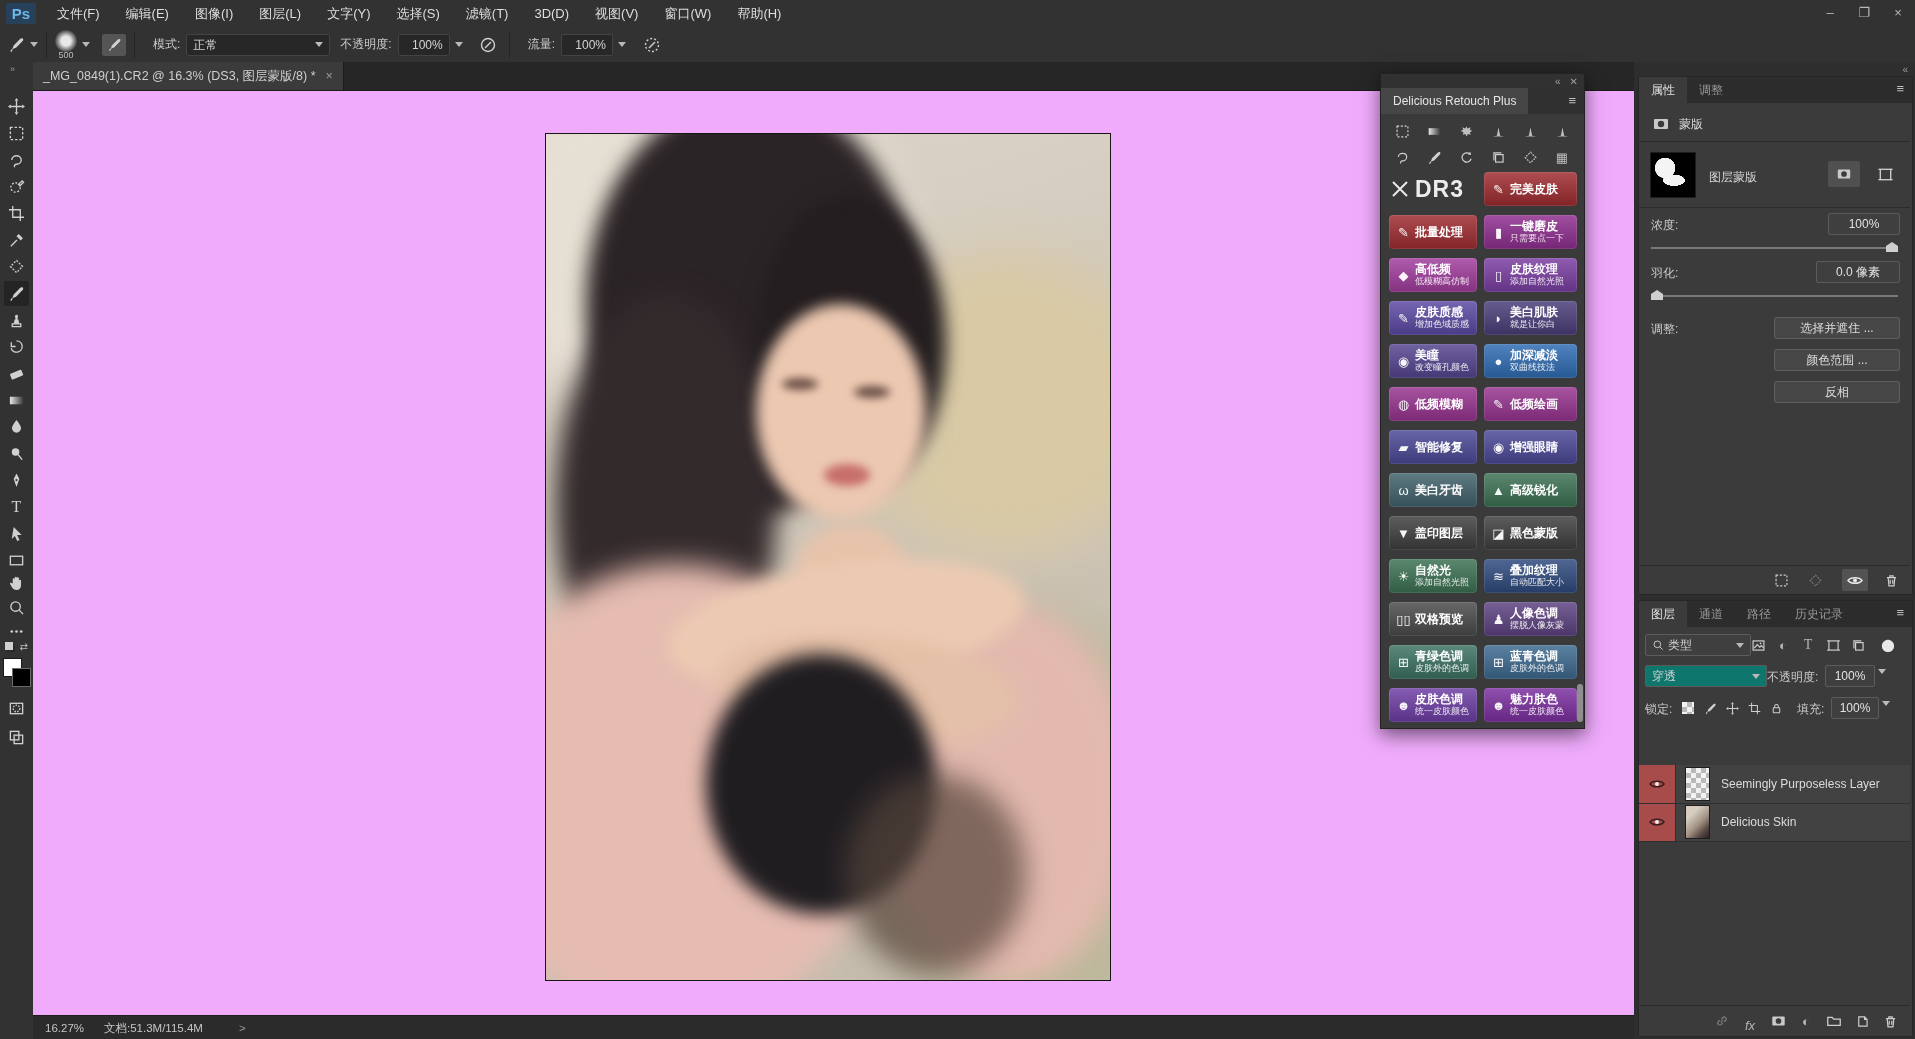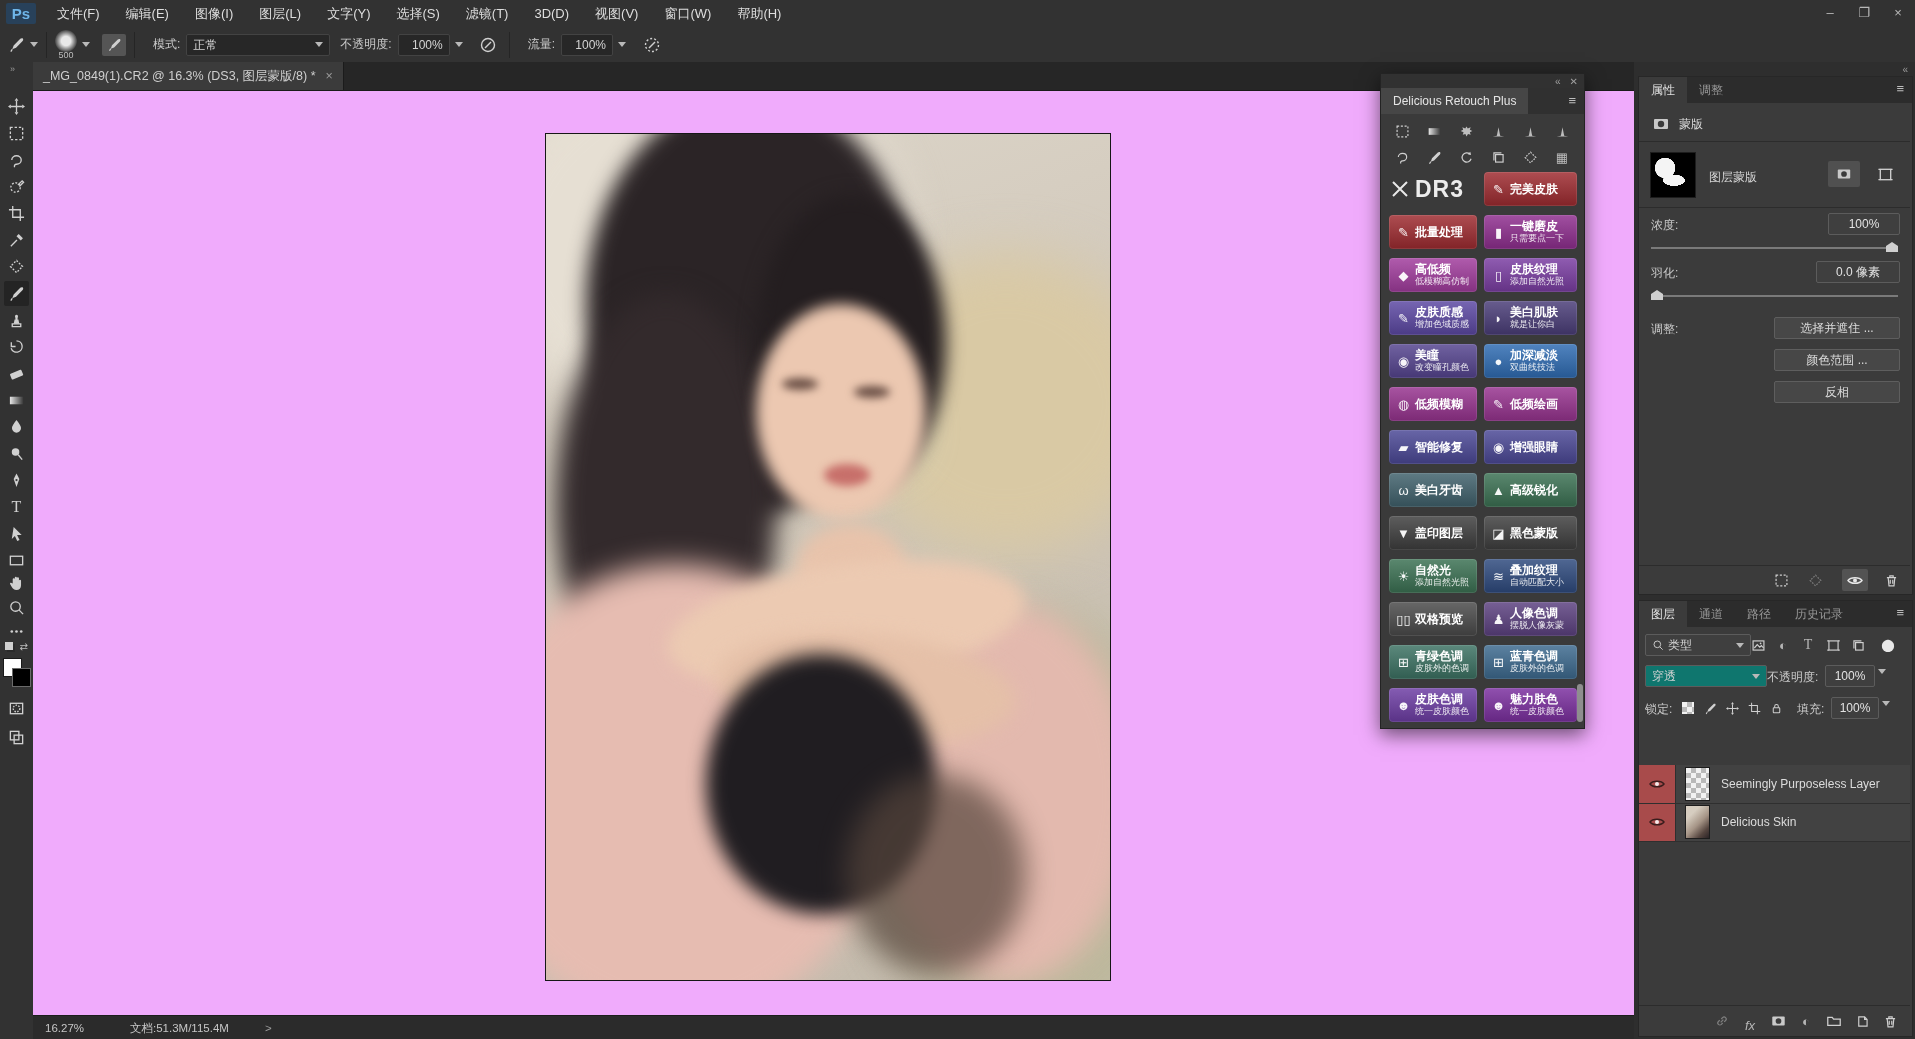--- a/index.html
+++ b/index.html
@@ -443,21 +443,21 @@
 
     <div class="pb" style="left:120px;top:430px;width:360px;height:120px;background:#eccab2;filter:blur(8px);transform:rotate(-8deg)"></div>
     <div class="pb" style="left:170px;top:500px;width:300px;height:110px;background:#e5c0a8;filter:blur(9px);transform:rotate(5deg)"></div>
 
     <div class="pb" style="left:160px;top:520px;width:230px;height:260px;background:#201d21;filter:blur(9px)"></div>
     <div class="pb" style="left:300px;top:640px;width:180px;height:200px;background:#56453c;filter:blur(14px);opacity:.7"></div>
   </div>
 
   <div id="statusbar" class="abs flex">
     <span style="margin-left:12px">16.27%</span>
-    <span style="margin-left:46px">文档:51.3M/115.4M</span>
+    <span style="margin-left:20px">文档:51.3M/115.4M</span>
     <span style="margin-left:36px;color:#9c9c9c">&gt;</span>
   </div>
 </div>
 
 <div id="drpanel" class="abs">
   <div id="drstrip" class="abs flex">
     <span style="margin-left:auto;letter-spacing:-1px">«</span>
     <span style="margin:0 6px 0 10px">✕</span>
   </div>
   <div id="drtabrow" class="abs flex">

